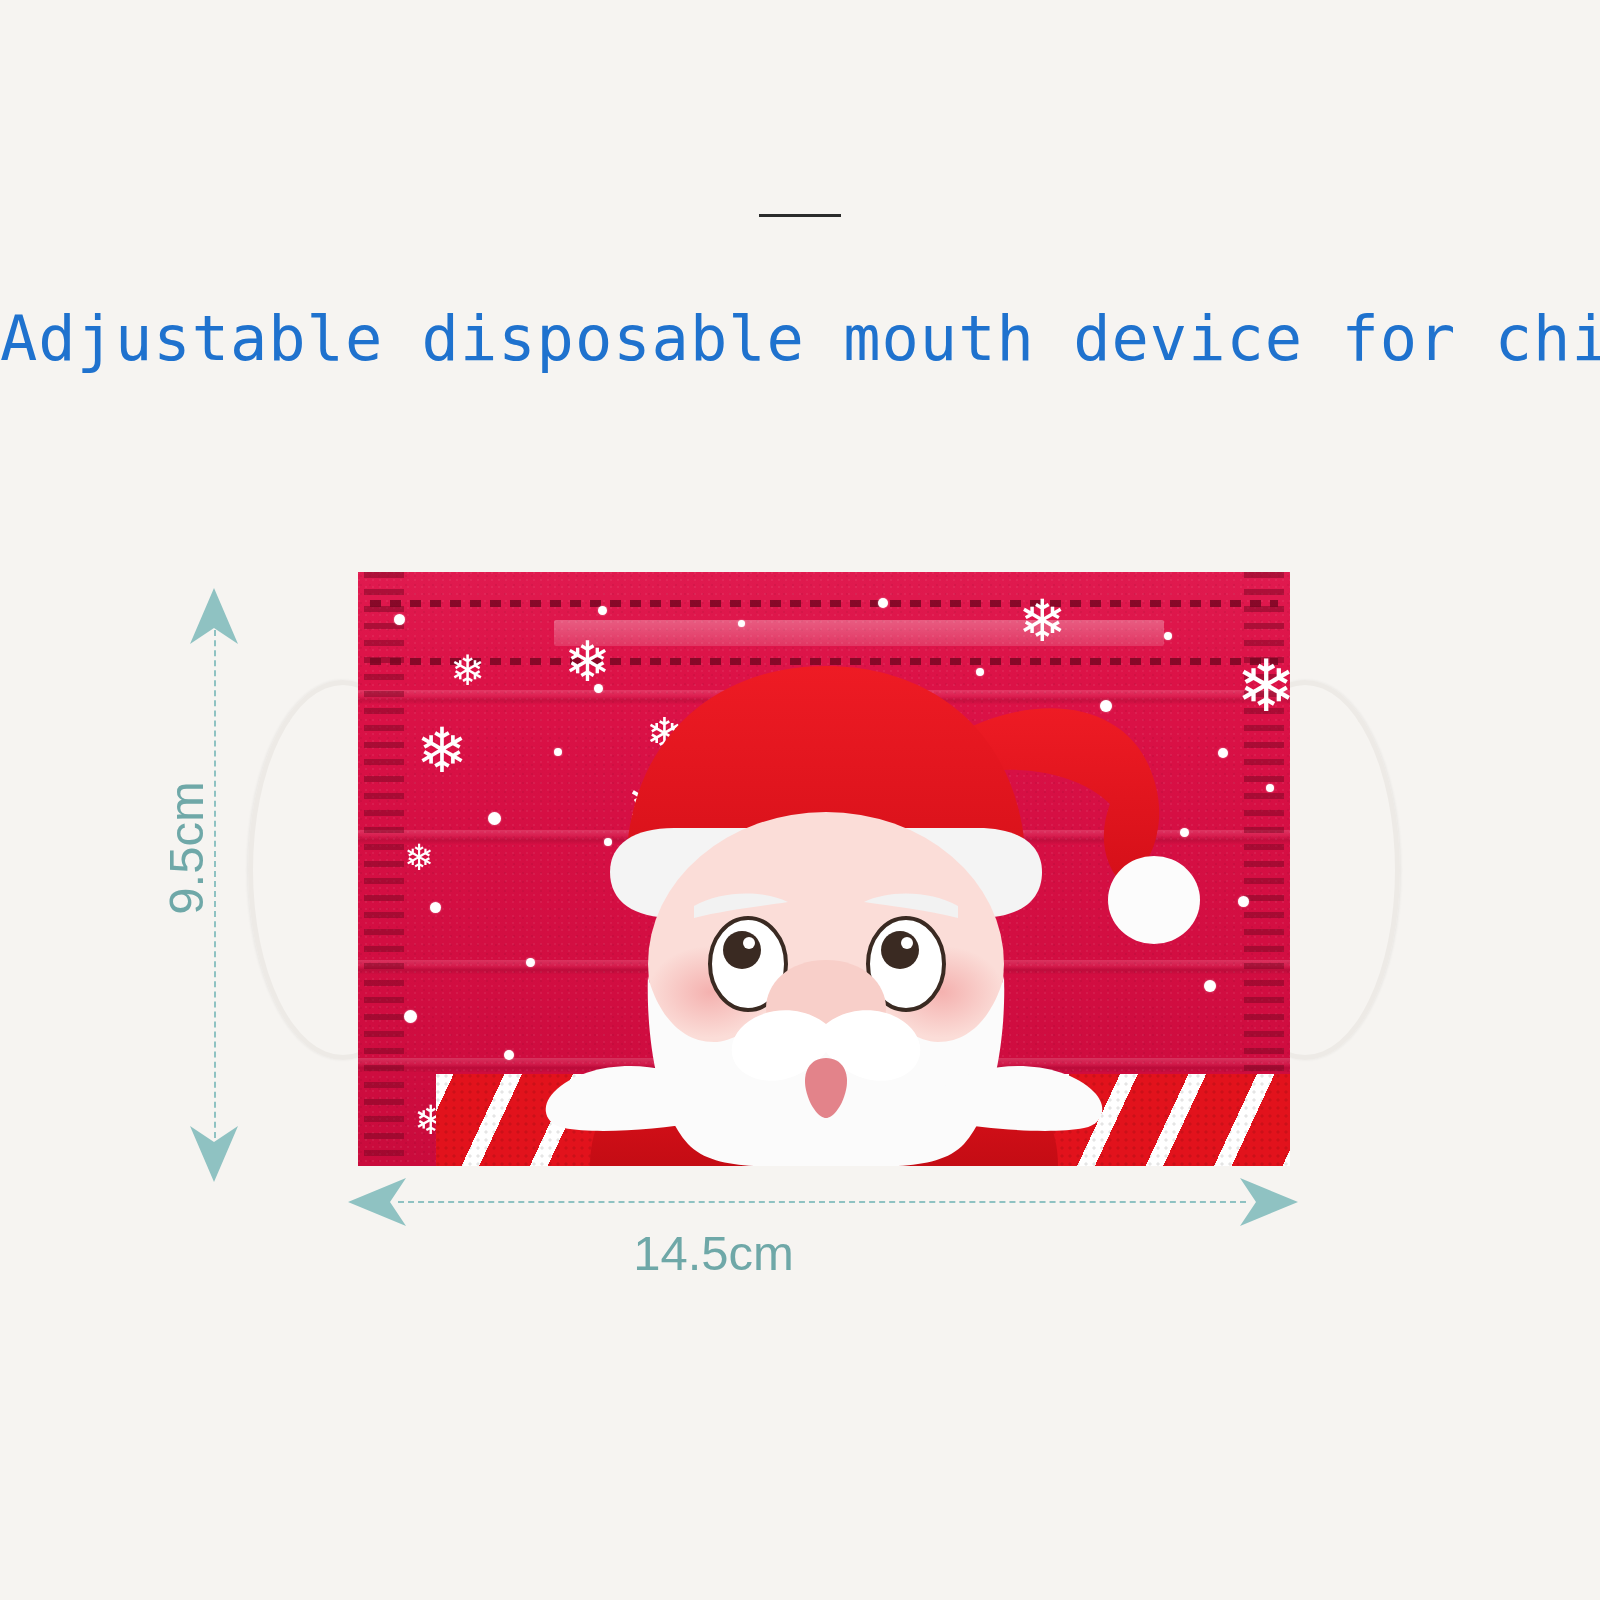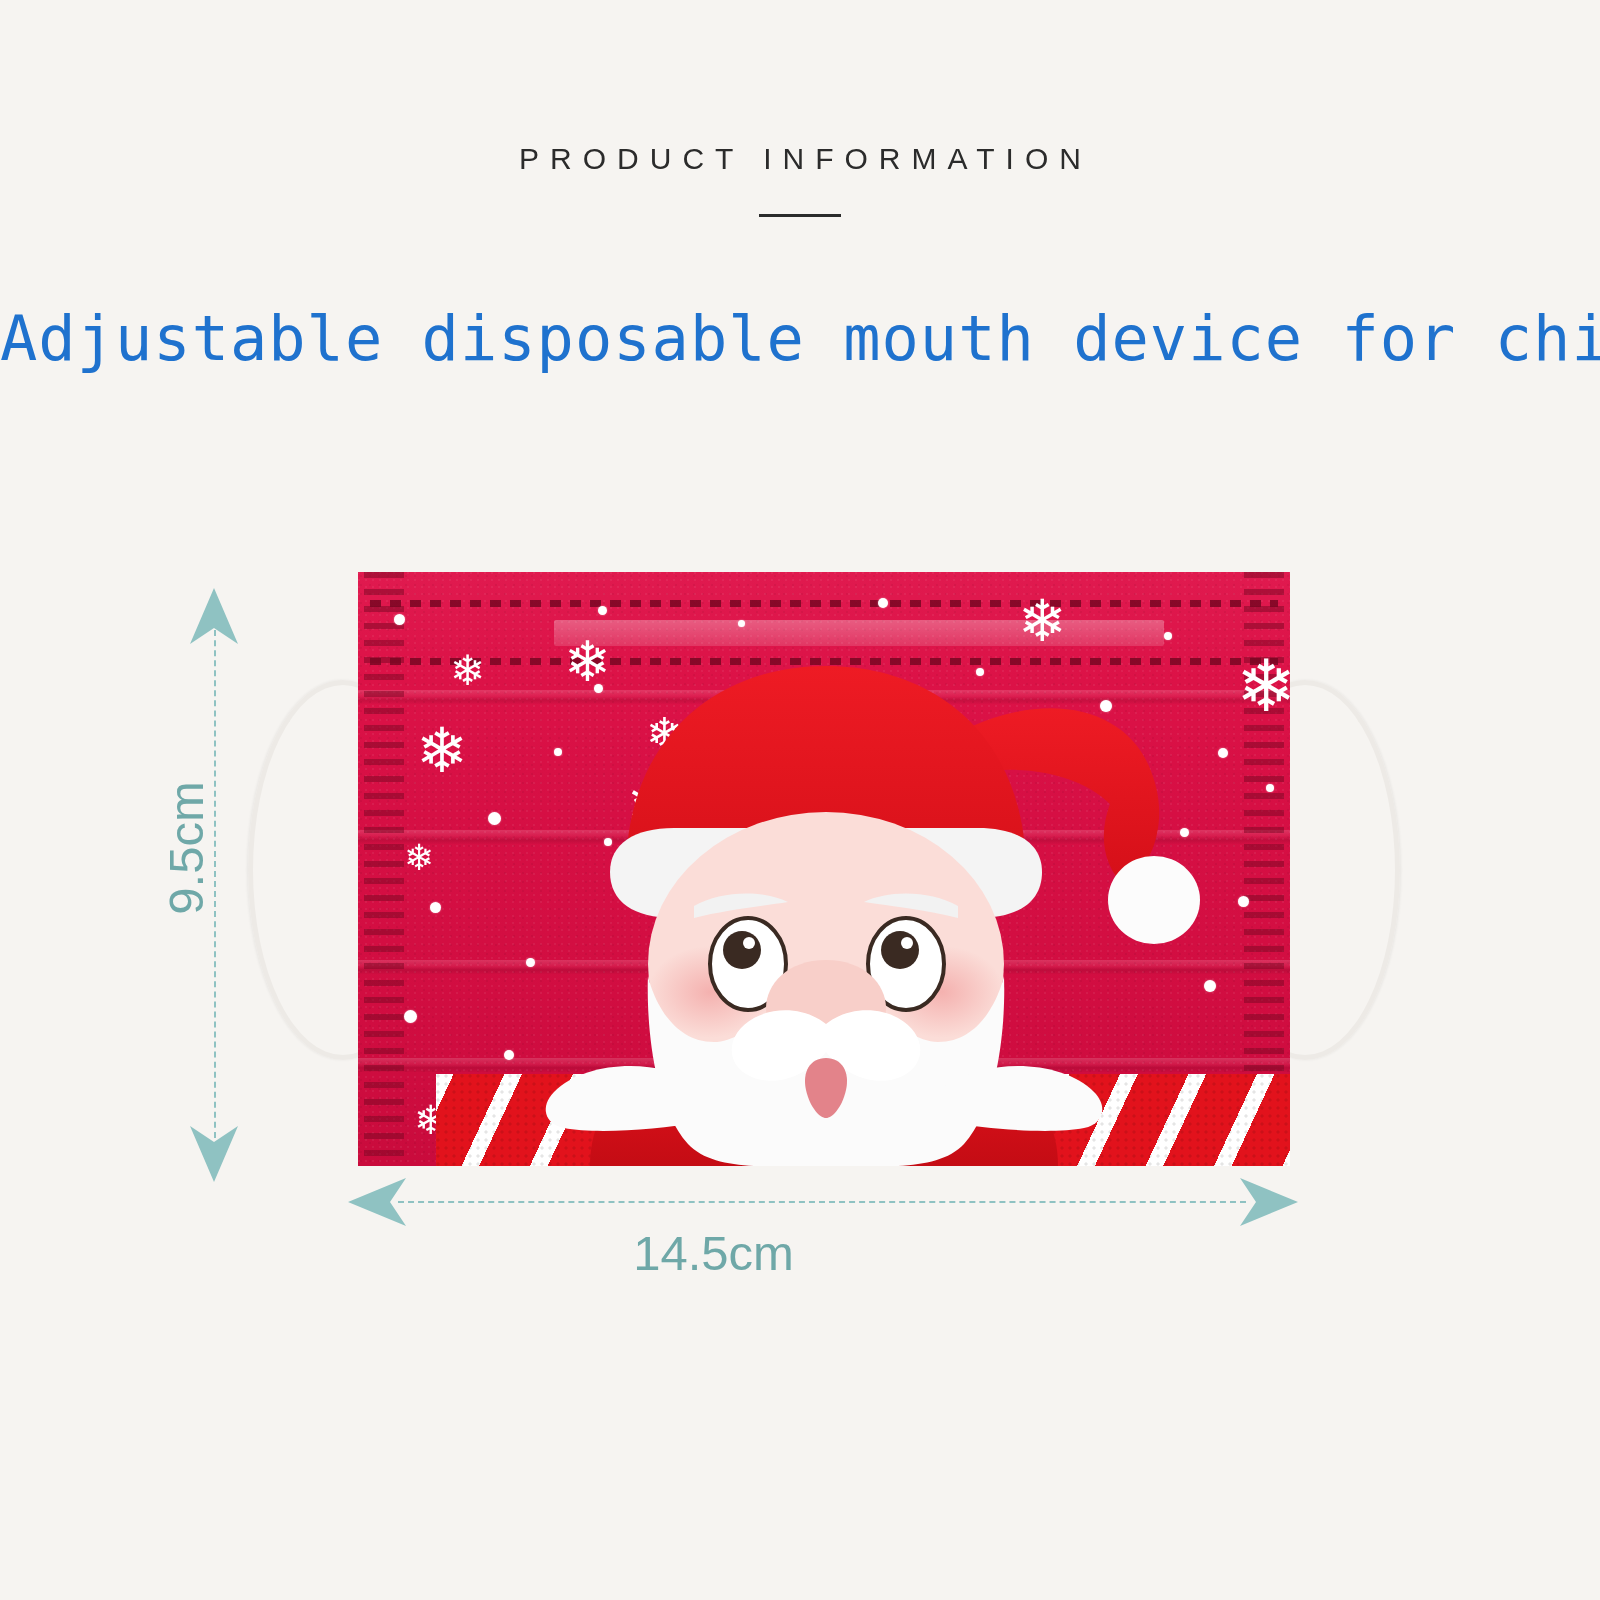--- a/index.html
+++ b/index.html
@@ -219,21 +219,20 @@
   .santa { position: absolute; left: 0; top: 0; width: 100%; height: 100%; }
 
   
   .nowrap { white-space: nowrap; }
 </style>
 </head>
 <body>
 
 <div class="page">
 
-  <div class="eyebrow">PRODUCT INFORMATION</div>
   <div class="header-rule"></div>
 
   <div class="headline nowrap">Adjustable disposable mouth device for children</div>
 
   <div class="dim-v-line"></div>
 
   <svg class="arrow arrow-up" viewBox="0 0 48 56">
     <path d="M24 0 L48 56 L24 40 L0 56 Z" fill="#8FC2C2"></path>
   </svg>
   <svg class="arrow arrow-down" viewBox="0 0 48 56">

